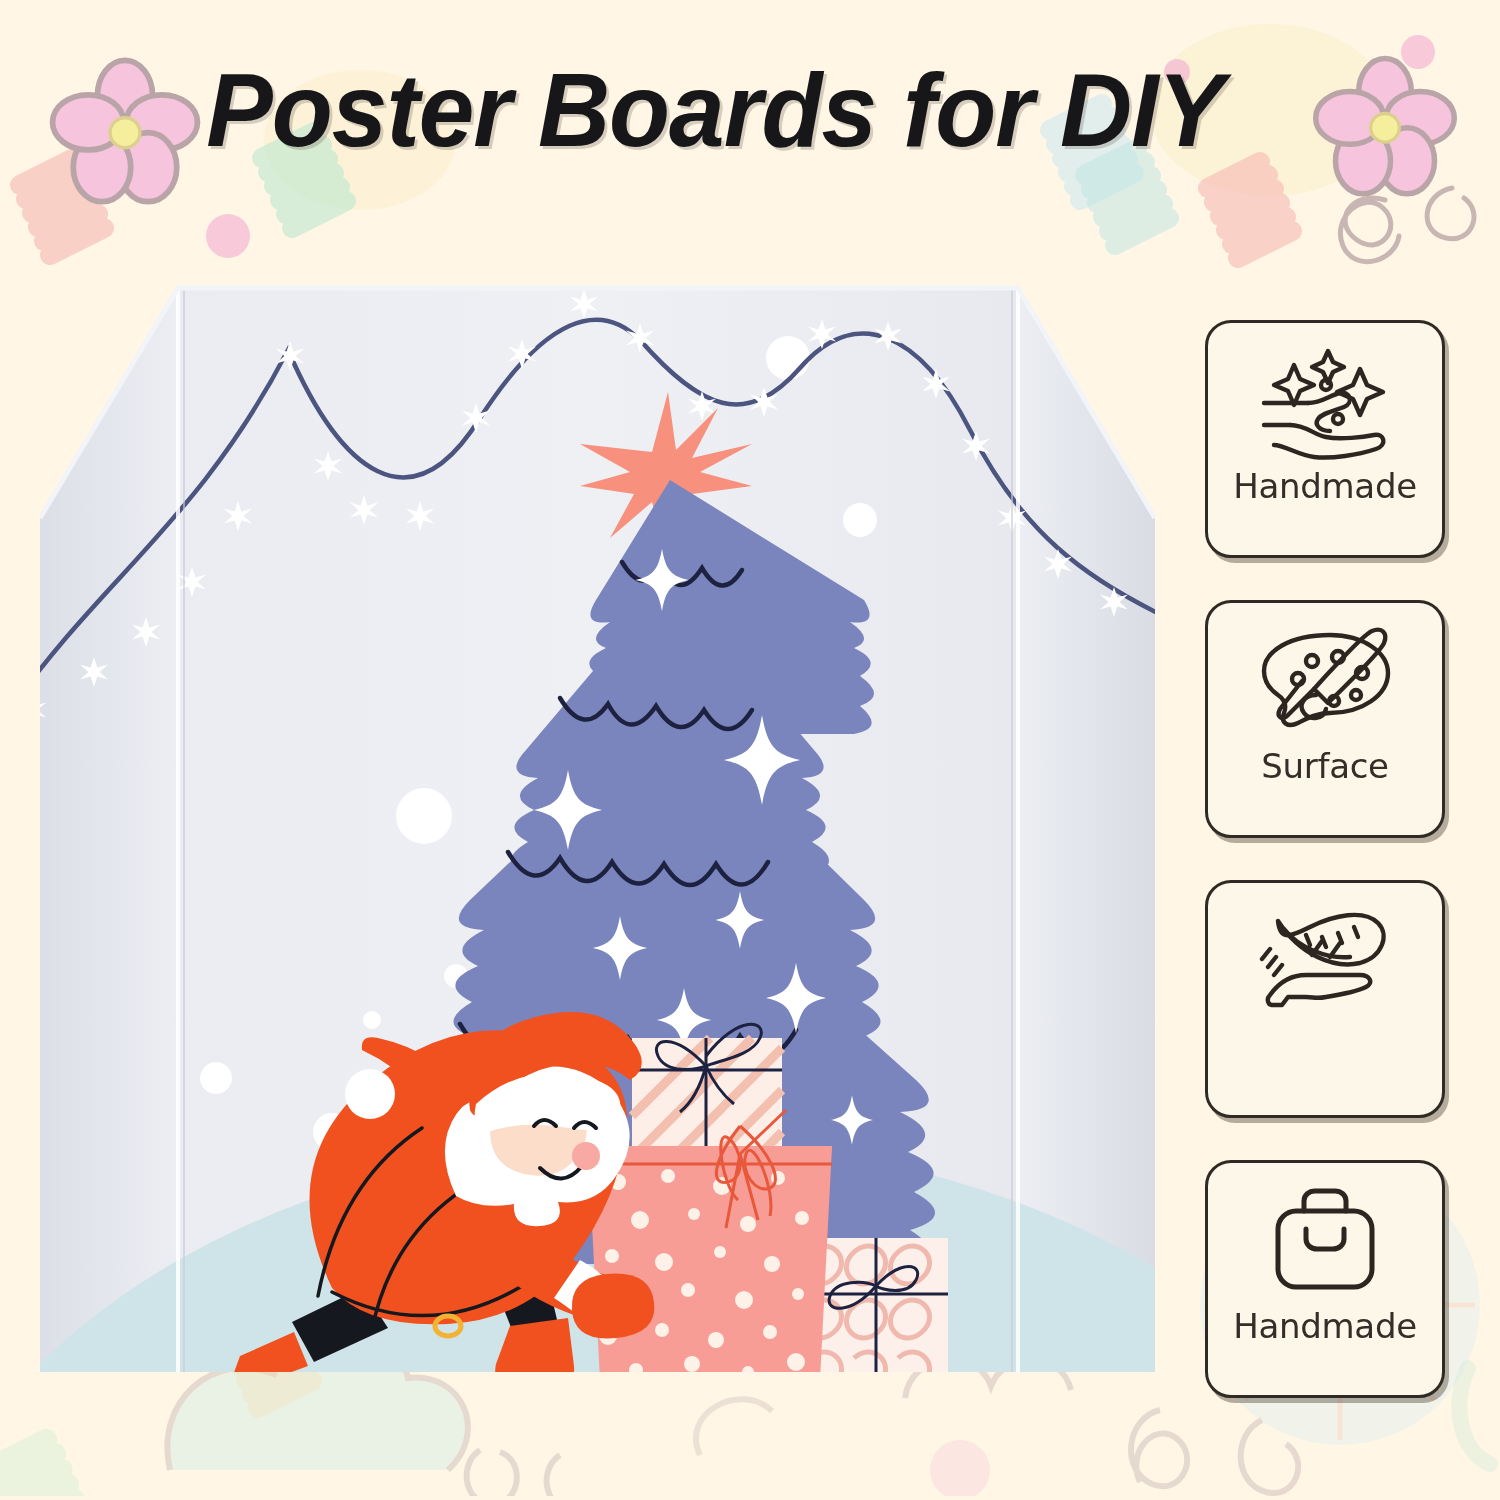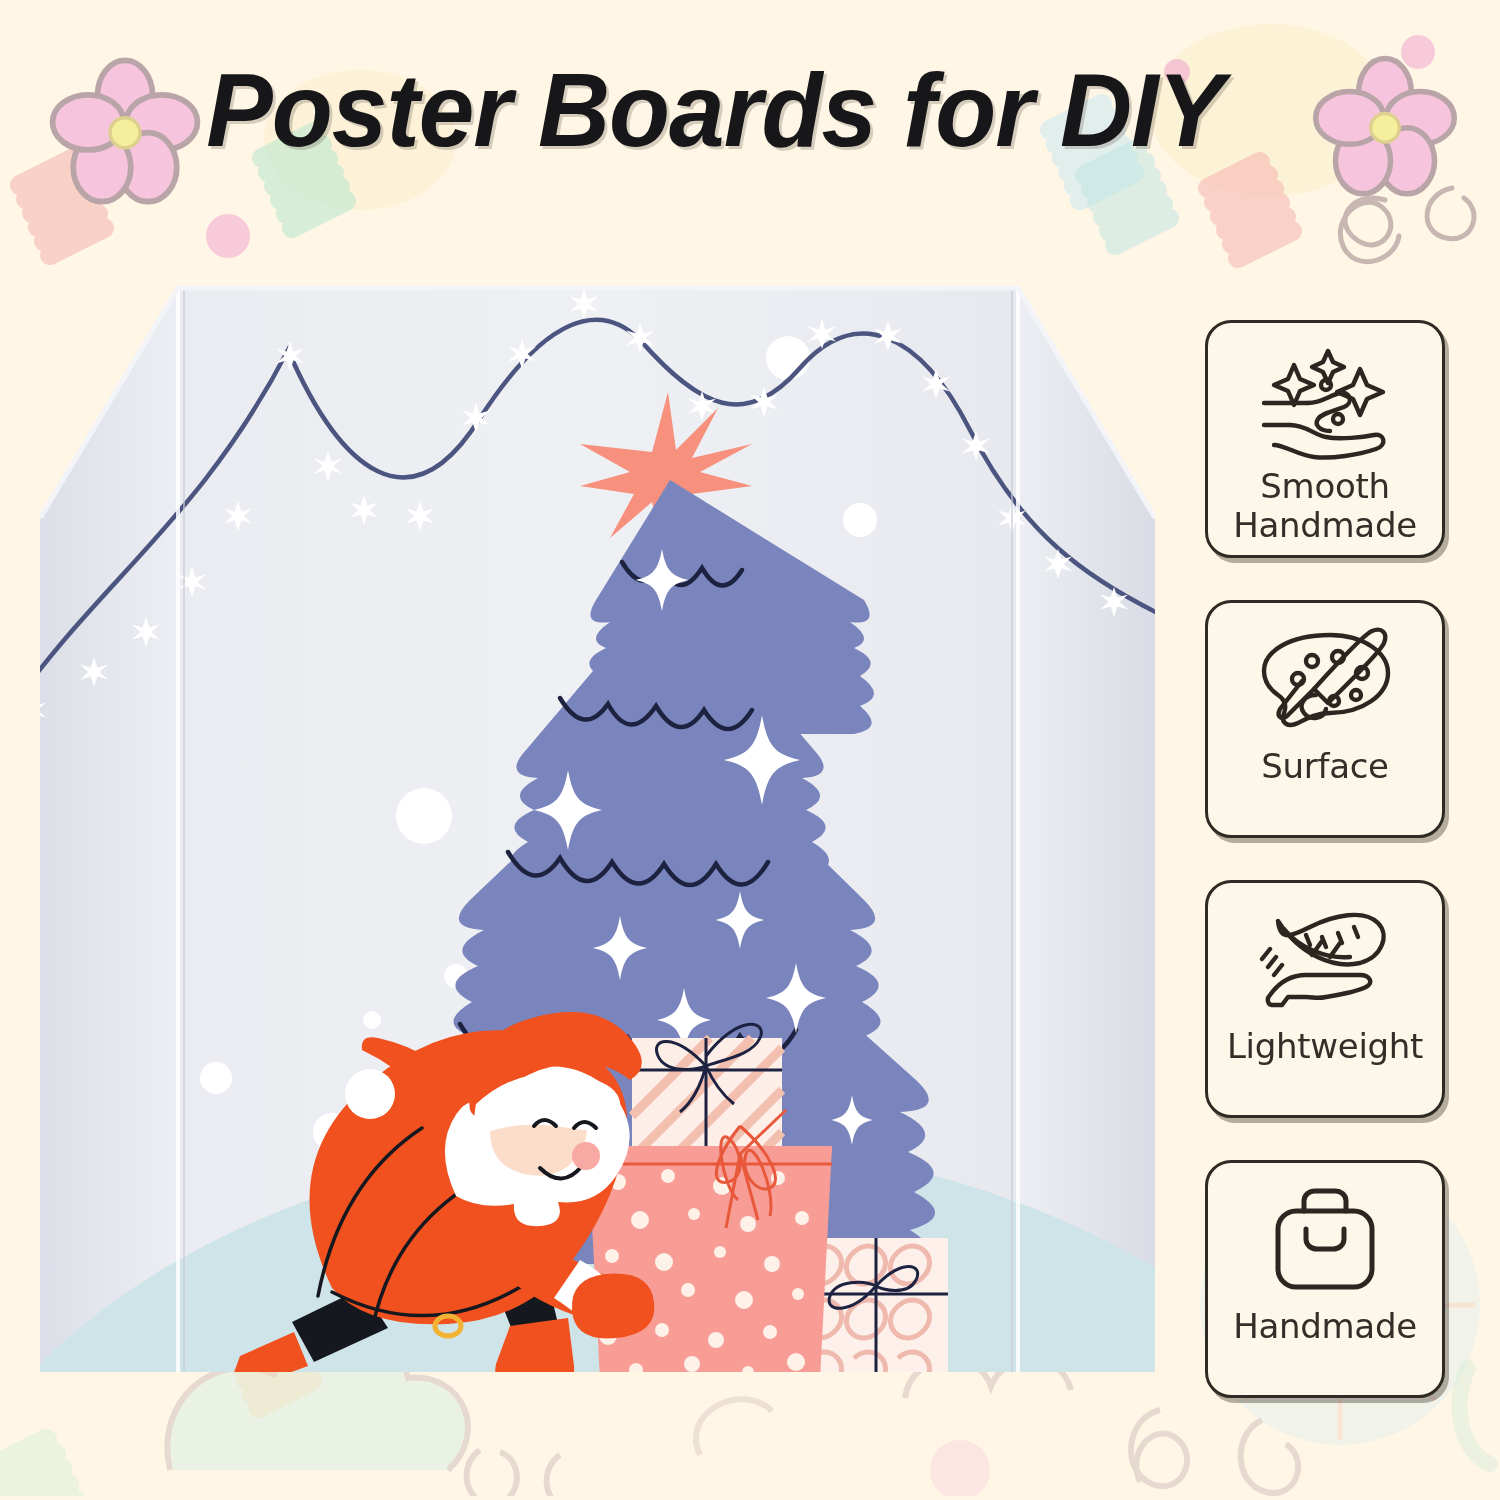--- a/index.html
+++ b/index.html
@@ -415,21 +415,20 @@
         <path d="M110 28 l7 16 l16 7 l-16 7 l-7 16 l-7 -16 l-16 -7 l16 -7 z"></path>
         <circle cx="76" cy="44" r="5"></circle>
         <circle cx="88" cy="78" r="5"></circle>
         <path d="M14 62 h44"></path>
         <path d="M14 84 h26"></path>
         <path d="M40 84 c16 0 24 10 36 12 c14 3 38 0 48 -2 c10 -2 14 10 2 14 c-18 6 -44 10 -62 8
                  c-16 -2 -30 -12 -40 -12"></path>
         <path d="M58 62 c14 0 22 -8 32 -10 c10 -2 14 10 4 14 c-10 4 -22 6 -26 12 c-4 6 2 12 12 12"></path>
       </svg>
       <div class="blabel">
-        <span class="ln">Smooth</span>
         <span class="ln">Handmade</span>
       </div>
     </div>
 
     <div class="badge">
       <svg class="ico" viewBox="0 0 150 120" fill="none" stroke="#2b2720" stroke-width="4.4" stroke-linecap="round" stroke-linejoin="round">
         <path d="M80 14 c34 0 58 18 58 38 c0 22 -26 40 -58 40 c-14 0 -24 6 -32 10
                  c-10 5 -18 0 -14 -10 c3 -8 0 -14 -6 -18 c-10 -7 -14 -16 -14 -24 c0 -20 26 -36 66 -36 z"></path>
         <circle cx="62" cy="40" r="6"></circle>
         <circle cx="88" cy="36" r="6"></circle>
@@ -450,23 +449,20 @@
       <svg class="ico" viewBox="0 0 150 120" fill="none" stroke="#2b2720" stroke-width="4.4" stroke-linecap="round" stroke-linejoin="round">
         <path d="M28 20 c22 34 56 48 82 42 c22 -6 30 -28 18 -40 c-14 -14 -44 -8 -68 4
                  c-20 10 -30 14 -32 -6"></path>
         <path d="M34 28 c16 20 44 30 66 28"></path>
         <path d="M56 34 l4 10 M72 36 l4 10 M88 32 l4 10 M104 26 l4 10"></path>
         <path d="M62 54 l10 -14 M80 56 l10 -14"></path>
         <path d="M20 48 l-8 10 M26 56 l-8 10 M32 64 l-8 10"></path>
         <path d="M20 94 c10 -14 22 -20 36 -20 h54 c10 0 14 8 6 12 c-8 4 -28 8 -40 10
                  c-10 2 -12 0 -20 0 h-18 l-6 8 h-10 c-4 0 -6 -6 -2 -10 z"></path>
       </svg>
-      <div class="blabel">
-        <span class="ln">Lightweight</span>
-      </div>
     </div>
 
     <div class="badge">
       <svg class="ico" viewBox="0 0 150 120" fill="none" stroke="#2b2720" stroke-width="5" stroke-linecap="round" stroke-linejoin="round">
         <path d="M54 30 v-10 c0 -6 5 -10 11 -10 h20 c6 0 11 4 11 10 v10"></path>
         <rect x="28" y="30" width="94" height="76" rx="18"></rect>
         <path d="M56 48 v10 c0 6 5 10 11 10 h16 c6 0 11 -4 11 -10 v-10"></path>
       </svg>
       <div class="blabel">
         <span class="ln">Handmade</span>

